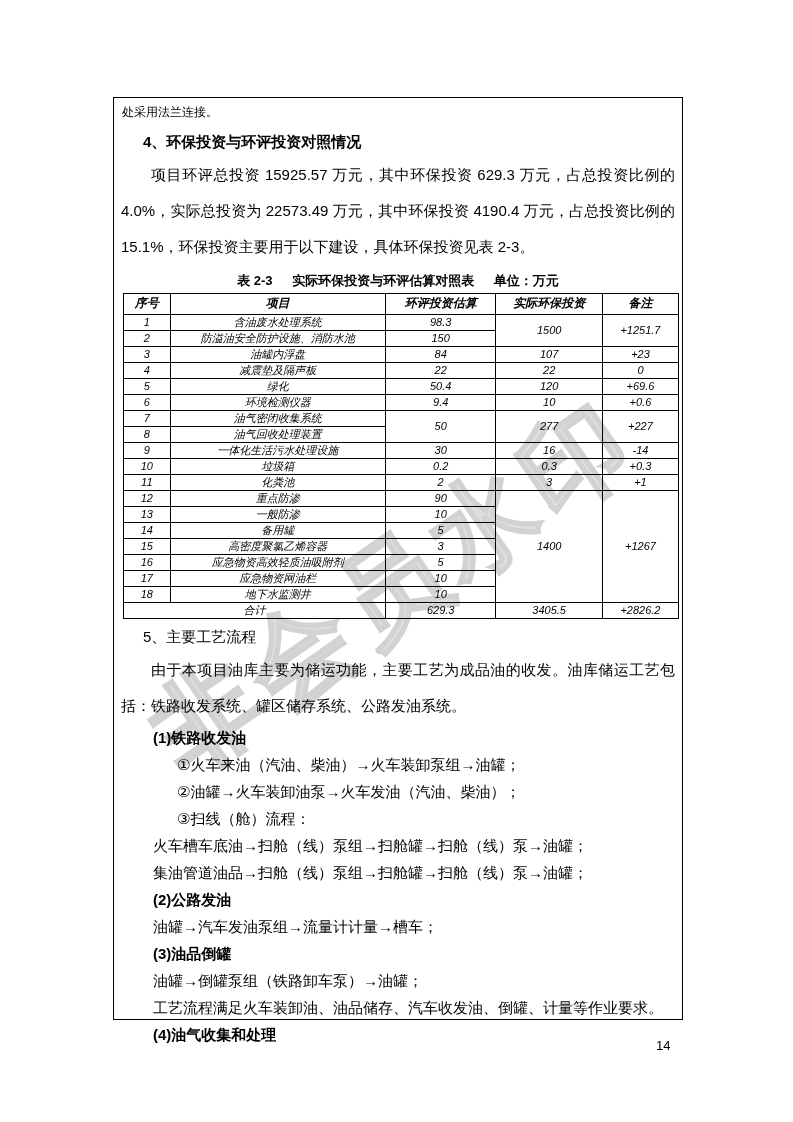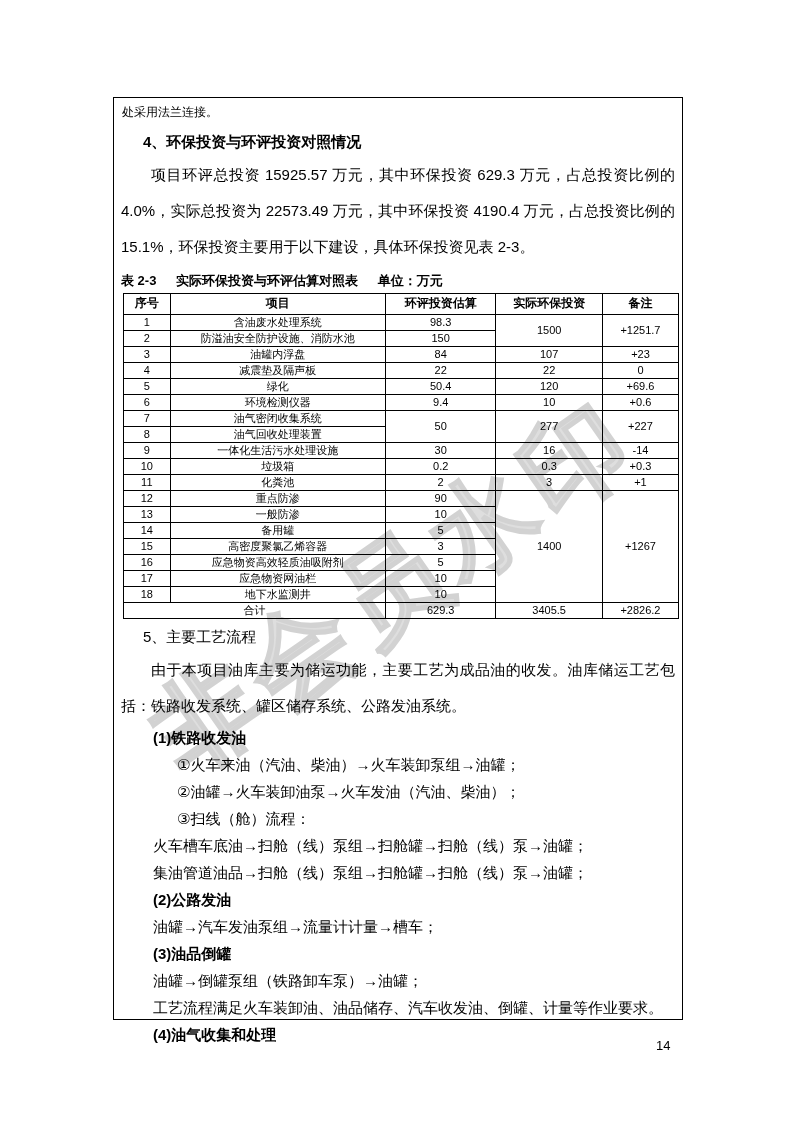--- a/index.html
+++ b/index.html
@@ -7,23 +7,23 @@
         font-family:"Liberation Sans","DejaVu Sans",sans-serif;color:#000;}
   .watermark{position:absolute;left:112px;top:518px;width:566px;text-align:center;
         font-size:104px;font-weight:bold;letter-spacing:8px;white-space:nowrap;
         color:#dedede;-webkit-text-stroke:2px #d2d2d2;
         transform:rotate(-35deg);z-index:1;user-select:none;}
   .frame{position:absolute;left:113px;top:97px;width:570px;height:923px;box-sizing:border-box;
         border:1px solid #000;padding:3px 7px 0 7px;z-index:2;}
   .bodyline{margin:2px 0 9px 1px;font-size:12px;line-height:19px;}
   .h4{margin:10px 0 0 22px;font-size:15px;font-weight:bold;line-height:19px;}
   .para{margin:6px 0 0 0;font-size:15px;line-height:36px;text-indent:2em;text-align:justify;}
-  .tbl-title{margin:7px 0 3px 0;font-weight:bold;font-size:13px;}
+  .tbl-title{margin:7px 0 3px 0;text-align:center;font-weight:bold;font-size:13px;}
   .tbl-title .t{margin:0 16px;}
-  table.invest{width:556px;margin-left:2px;border-collapse:collapse;table-layout:fixed;font-size:11px;}
+  table.invest{width:556px;margin-left:2px;border-collapse:collapse;table-layout:fixed;font-size:11px;font-style:italic;}
   table.invest td{border:1px solid #000;text-align:center;height:15px;padding:0 2px;line-height:1.15;
         overflow:hidden;white-space:nowrap;}
   table.invest td.th{font-weight:bold;height:20px;font-size:12px;}
   .h5{margin:8px 0 0 22px;font-size:15px;font-weight:normal;line-height:19px;}
   .flow{margin:0 0 0 32px;font-size:15px;line-height:27px;}
   .flow.deep{margin-left:56px;}
   .subhead{margin:0 0 0 32px;font-size:15px;font-weight:bold;line-height:27px;}
   .pagenum{position:absolute;left:656px;top:1038px;font-size:13px;z-index:2;}
 </style>
 </head>

